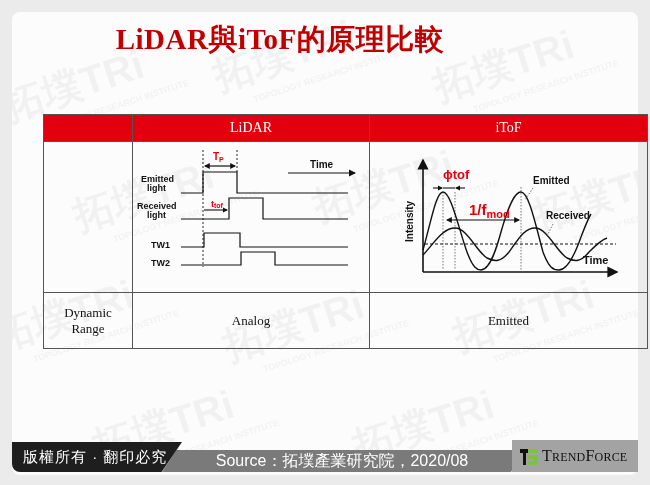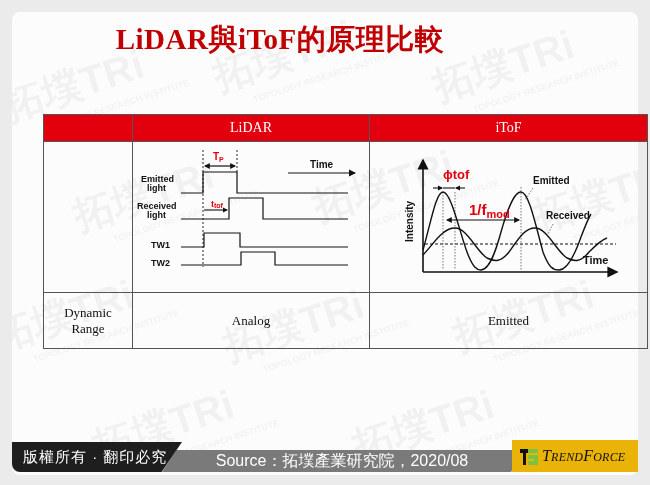--- a/index.html
+++ b/index.html
@@ -15,21 +15,21 @@
   table.cmp th { background:#e2000f; color:#fff; font-weight:normal; height:26px; font-size:14px; }
   .col1 { width:88px; }
   .col2 { width:236px; }
   .row-diag td { height:146px; }
   .row-wave td { height:26px; }
   .row-dyn td { height:55px; }
   svg text { font-family:"Liberation Sans", sans-serif; }
   .footer { position:absolute; left:12px; top:440px; width:626px; height:32px; }
   .f-left { position:absolute; left:0; top:2px; width:170px; height:30px; background:#1e1e1e; color:#fff; font-family:Liberation Sans, sans-serif; font-size:15px; line-height:30px; padding-left:11px; box-sizing:border-box; clip-path:polygon(0 0, 100% 0, 88% 100%, 0 100%); border-bottom-left-radius:8px; letter-spacing:1px; }
   .f-mid { position:absolute; left:150px; top:10px; width:360px; height:22px; background:#7a7a7a; color:#fff; font-family:"Liberation Sans", sans-serif; font-size:16px; line-height:22px; text-align:center; clip-path:polygon(4% 0, 100% 0, 97% 100%, 0 100%); }
-  .f-right { position:absolute; left:500px; top:0px; width:126px; height:32px; background:#eab308;font-style:italic; }
+  .f-right { position:absolute; left:500px; top:0px; width:126px; height:32px; background:#a3a3a3; }
   .tf-logo { position:absolute; left:8px; top:9px; width:18px; height:16px; }
   .tf-text { position:absolute; left:30px; top:7px; font-family:"Liberation Serif", serif; font-size:16px; color:#111; letter-spacing:0.2px; }
   .tf-text .sm { font-size:12px; }
 </style>
 </head>
 <body>
 
 <div class="slide">
   <div class="watermark">
     <div class="wm" style="left:-10px;top:40px;"><span class="big">拓墣TRi</span><span class="small">TOPOLOGY RESEARCH INSTITUTE</span></div>

